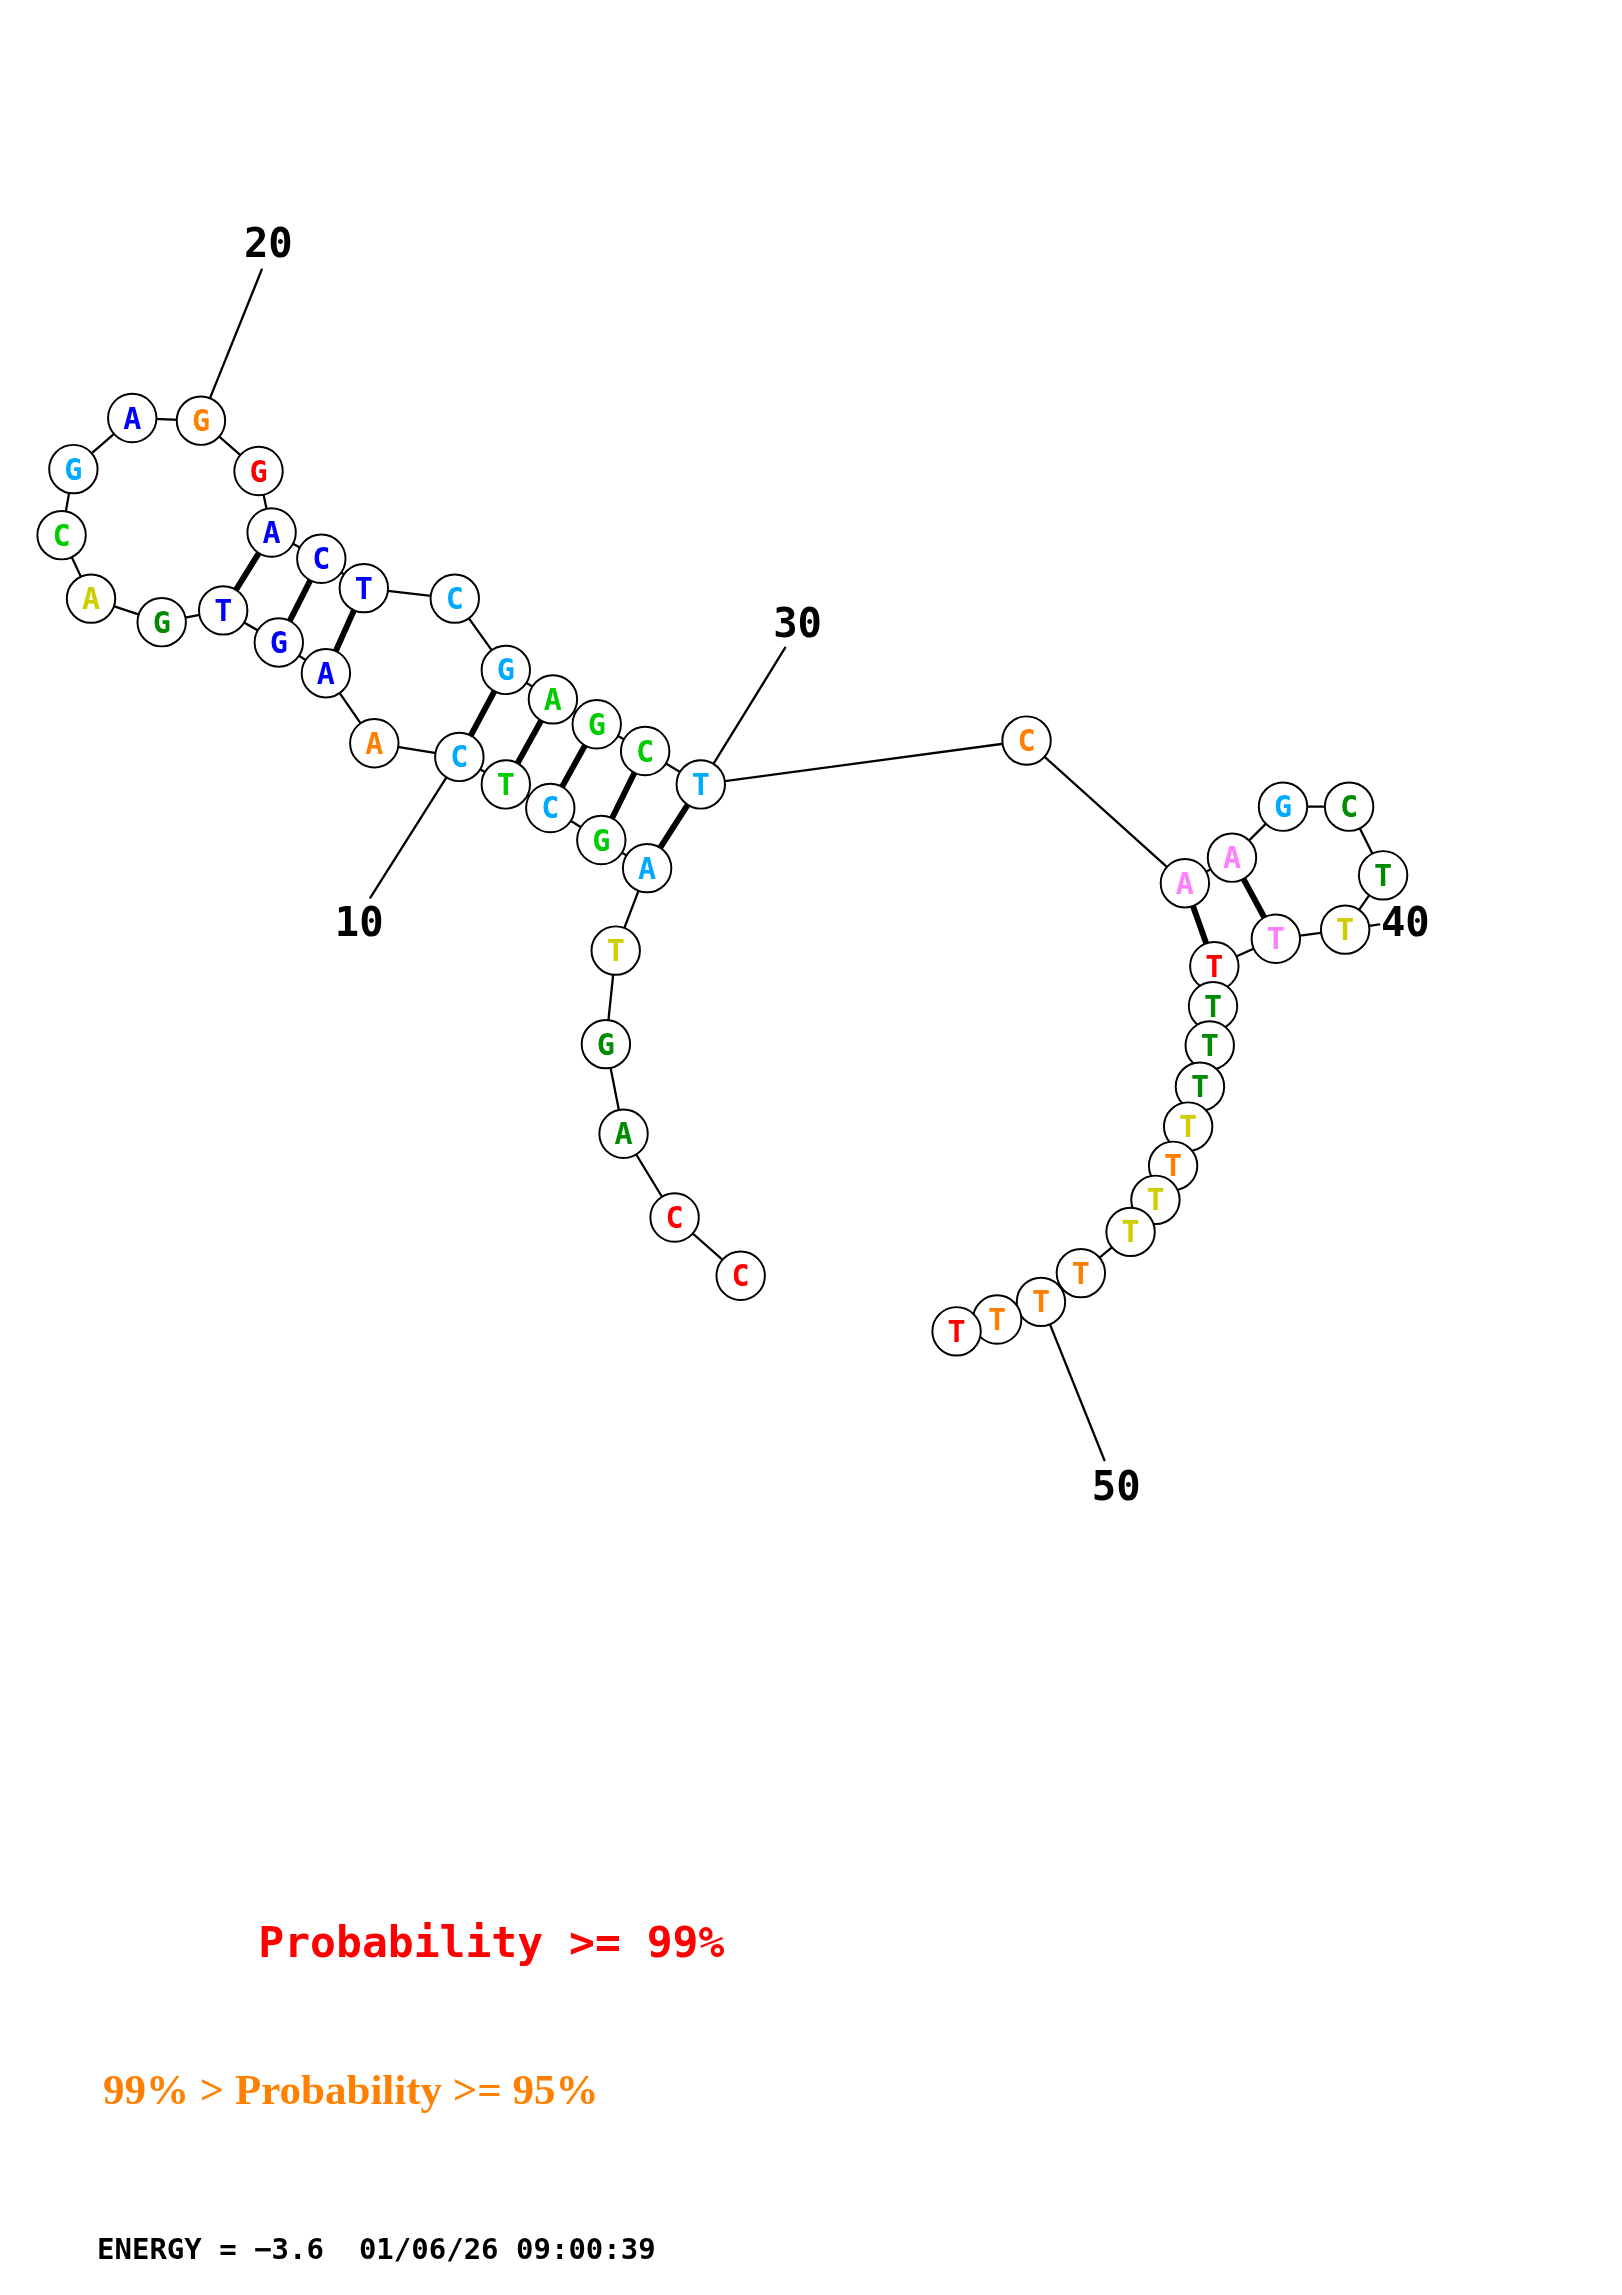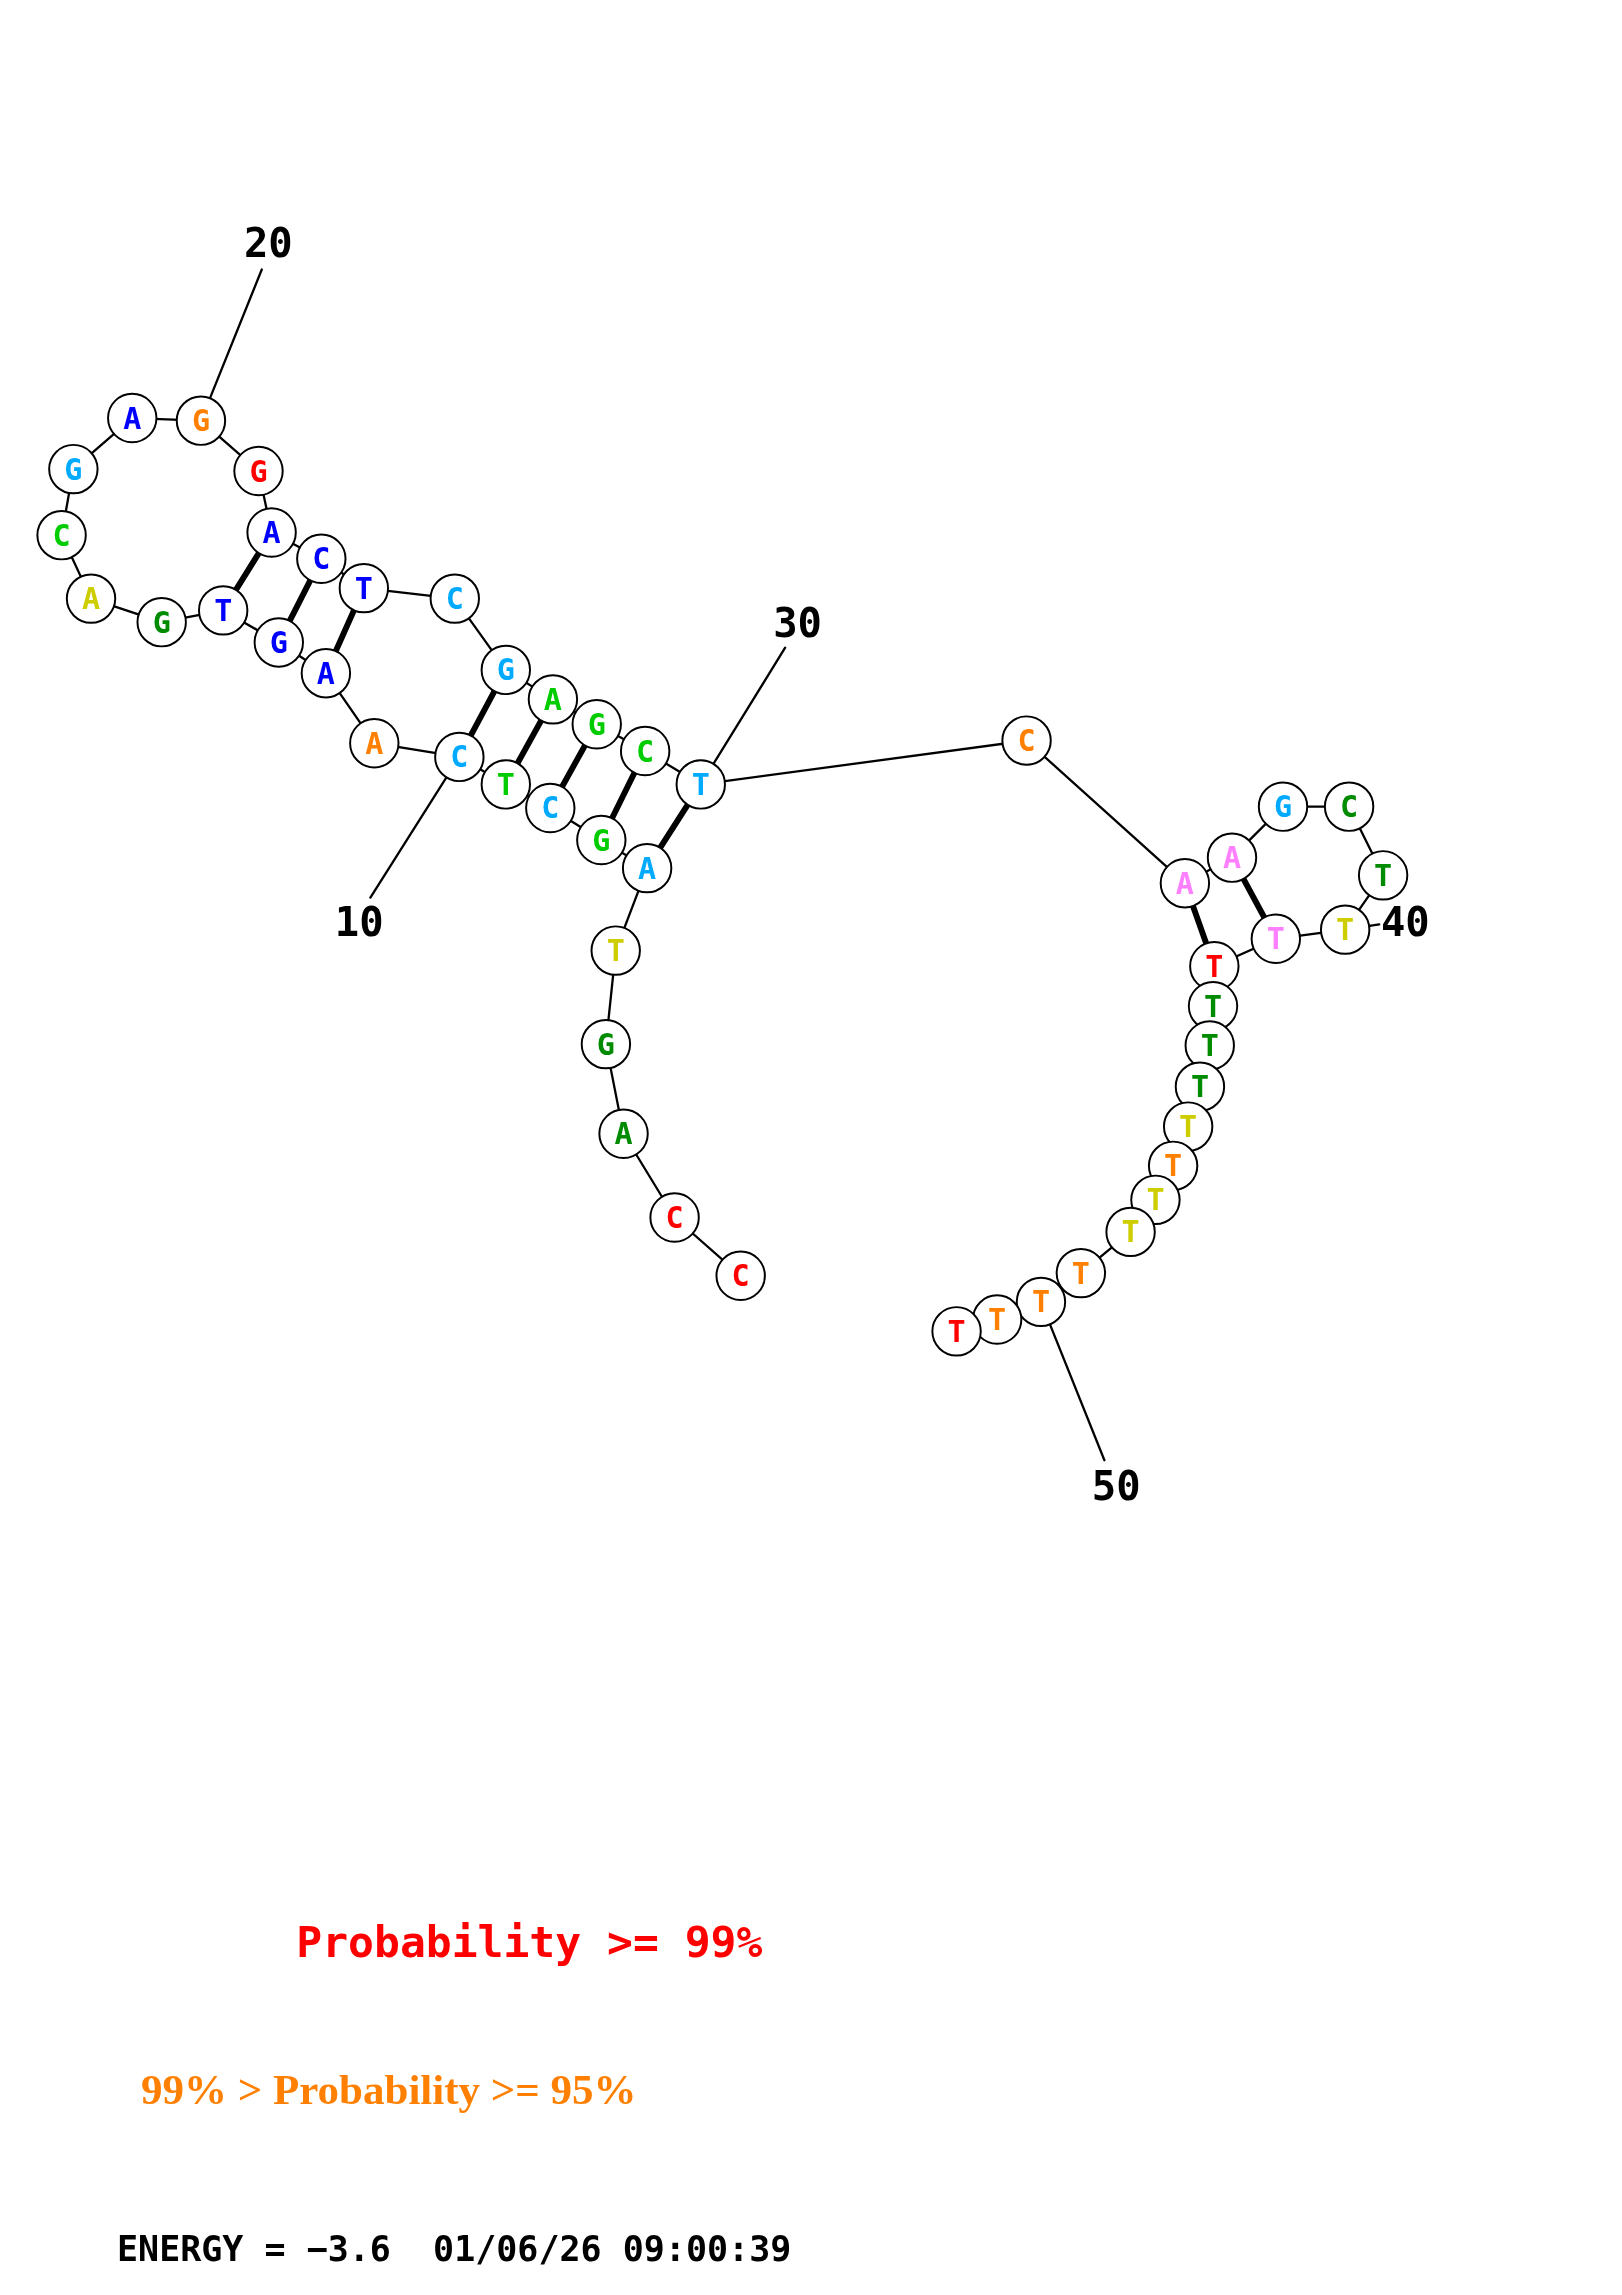--- a/index.html
+++ b/index.html
@@ -11,29 +11,28 @@
     overflow:hidden;
   }
   #plot{position:absolute;left:0;top:0;}
   .legend{
     position:absolute;left:103px;top:1820px;
     font-family:"DejaVu Sans Mono", monospace;
     font-weight:bold;
     font-size:43px;line-height:49px;
     white-space:pre;
   }
-  .legend-row{white-space:pre;margin-left:38px;}
+  .legend-row{white-space:pre;}
   .footer{
     position:absolute;left:97px;top:2226px;
     font-family:"DejaVu Sans Mono", monospace;
     font-weight:bold;
-    font-size:35px;line-height:47px;
+    font-size:29px;line-height:47px;
     color:#000000;
     white-space:pre;
-    margin-left:20px;
   }
 </style>
 </head>
 <body>
 
 <div class="page">
 
   <svg id="plot" width="1622" height="2295" viewBox="0 0 2479 3508" xmlns="http://www.w3.org/2000/svg">
       <line x1="400" y1="412" x2="307" y2="643" stroke="#000000" stroke-width="3.5" stroke-linecap="round"></line>
       <line x1="566" y1="1372" x2="702" y2="1157" stroke="#000000" stroke-width="3.5" stroke-linecap="round"></line>

